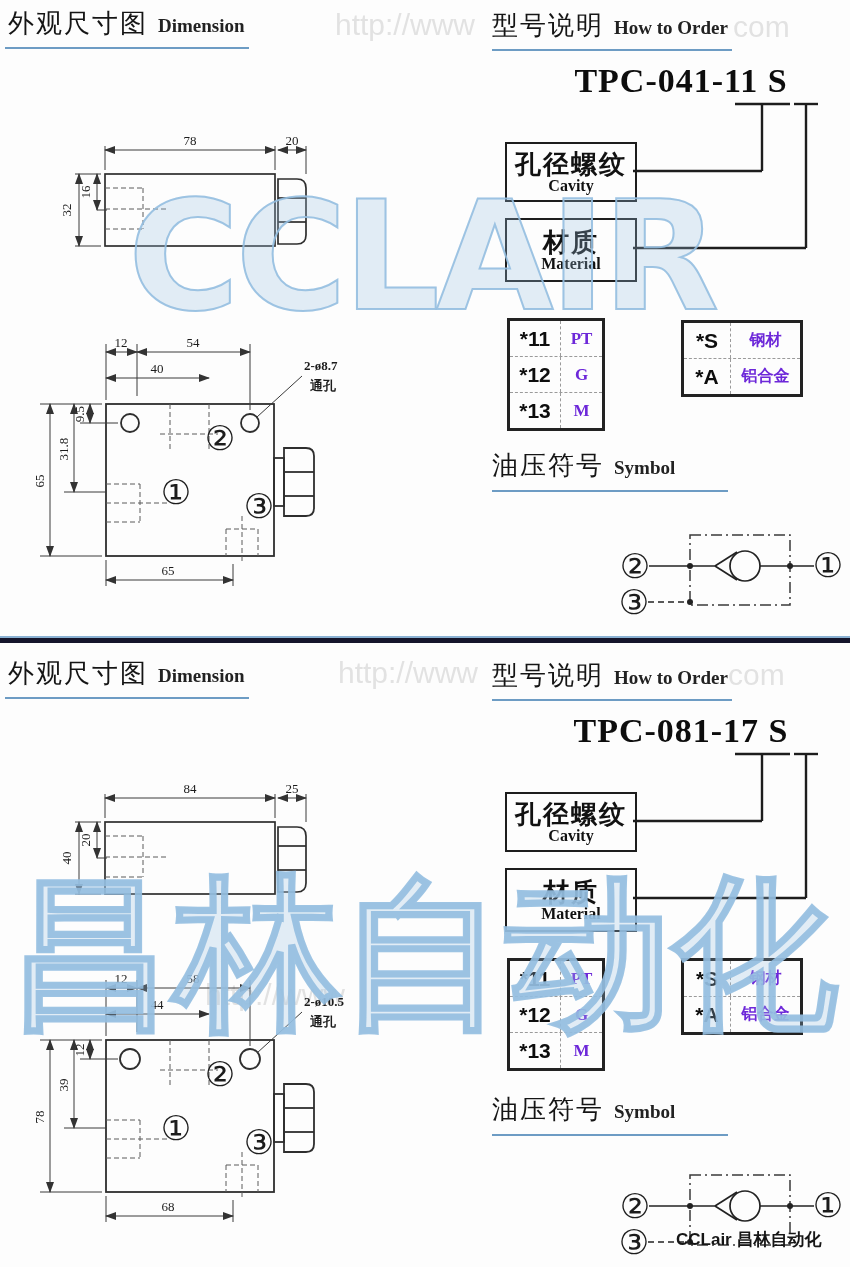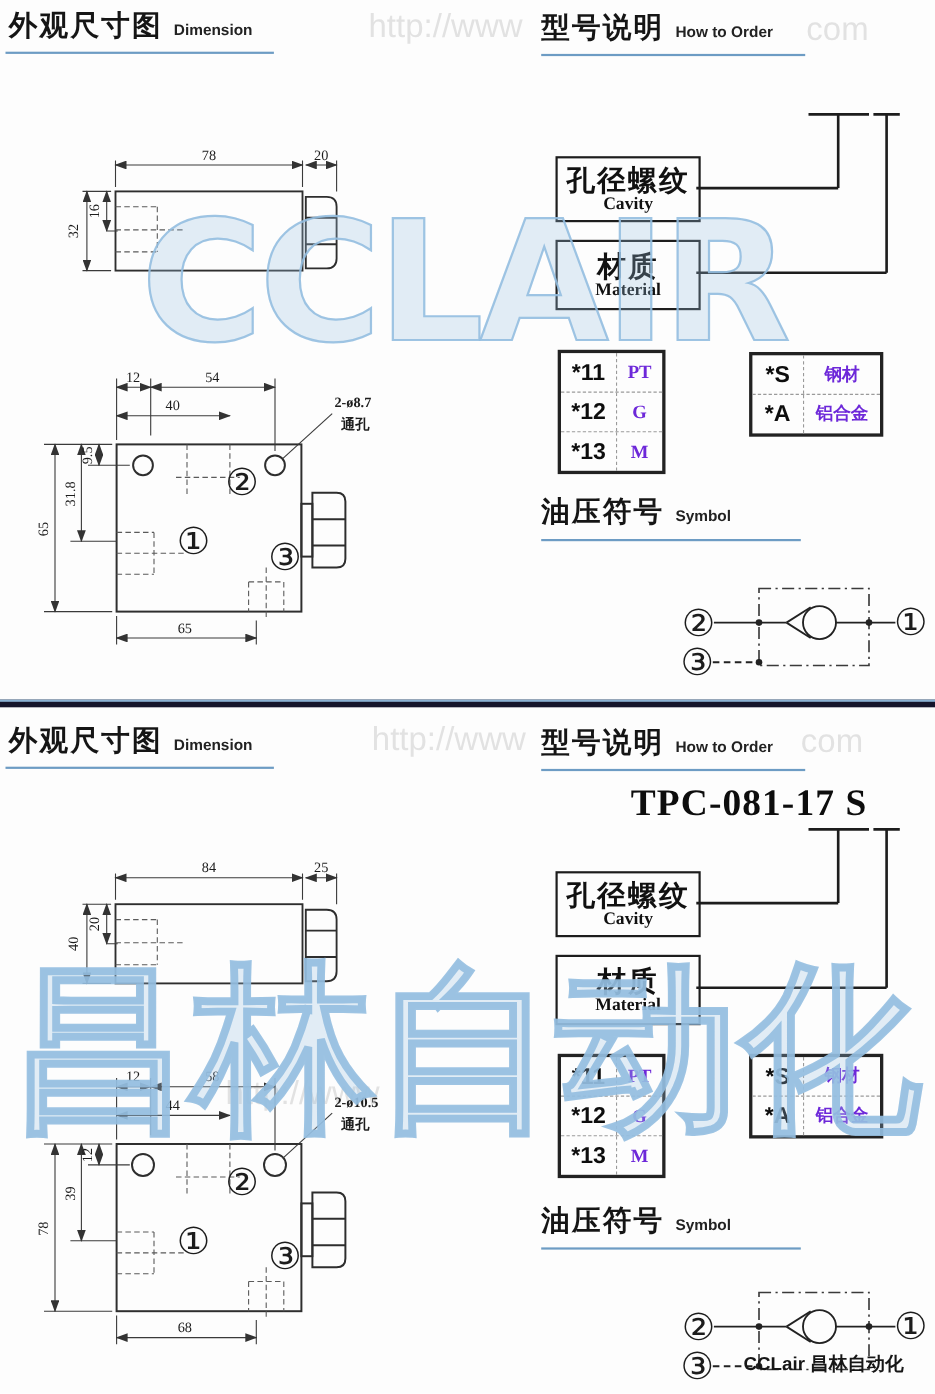--- a/index.html
+++ b/index.html
@@ -4,22 +4,22 @@
 <style>
   html,body{margin:0;padding:0;background:#ffffff;}
   .page{position:relative;width:850px;height:1267px;background:#fdfdfd;overflow:hidden;
         font-family:"Liberation Sans",sans-serif;color:#111;}
   .section{position:absolute;left:0;width:850px;height:633px;}
   .sec-top{top:0;}
   .sec-bot{top:634px;}
 
   
   .hdr{position:absolute;display:flex;align-items:baseline;gap:10px;z-index:2;white-space:nowrap;}
-  .hdr .zh{font-size:26px;font-weight:bold;color:#151515;letter-spacing:2px;}
-  .hdr .en{font-family:Liberation Sans, sans-serif;font-size:14px;font-weight:bold;color:#222;}
+  .hdr .zh{font-size:26px;font-weight:normal;color:#151515;letter-spacing:2px;}
+  .hdr .en{font-family:Liberation Serif, serif;font-size:19px;font-weight:bold;color:#222;}
   .rule{position:absolute;height:2px;background:#6d9cc4;z-index:2;}
 
   
   .model{position:absolute;left:535px;top:62px;width:292px;text-align:center;
          font-family:"Liberation Serif",serif;font-size:34px;font-weight:bold;color:#0d0d0d;
          letter-spacing:1px;white-space:nowrap;z-index:2;}
 
   
   .obox{position:absolute;border:2px solid #1d1d1d;background:transparent;display:flex;
         flex-direction:column;align-items:center;justify-content:center;z-index:2;}
@@ -84,20 +84,21 @@
       <span class="en">Dimension</span>
     </div>
     <div class="rule" style="left:5px;top:47px;width:244px;"></div>
 
     <div class="hdr" style="left:492px;top:8px;">
       <span class="zh">型号说明</span>
       <span class="en">How to Order</span>
     </div>
     <div class="rule" style="left:492px;top:49px;width:240px;"></div>
 
+    <div class="model">TPC-041-11 S</div>
 
     <svg class="drawing" style="left:425px;top:52px;" width="425" height="245" viewBox="0 0 425 245">
       <g stroke="#1d1d1d" stroke-width="2.4" fill="none">
         <line x1="310" y1="52" x2="365" y2="52"></line>
         <line x1="369" y1="52" x2="393" y2="52"></line>
         <line x1="337" y1="52" x2="337" y2="119"></line>
         <line x1="208" y1="119" x2="337" y2="119"></line>
         <line x1="381" y1="52" x2="381" y2="196"></line>
         <line x1="208" y1="196" x2="381" y2="196"></line>
       </g>

